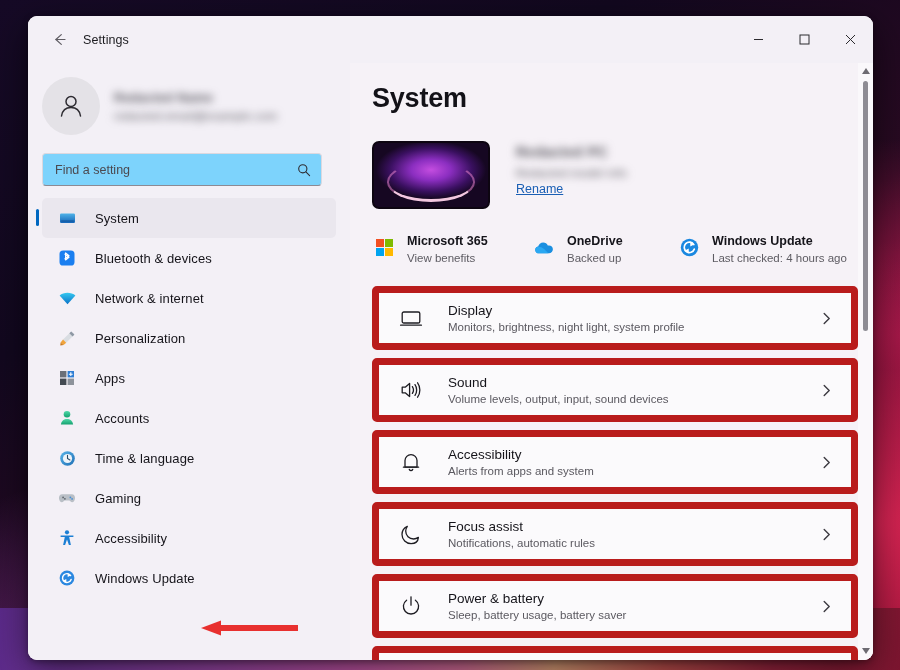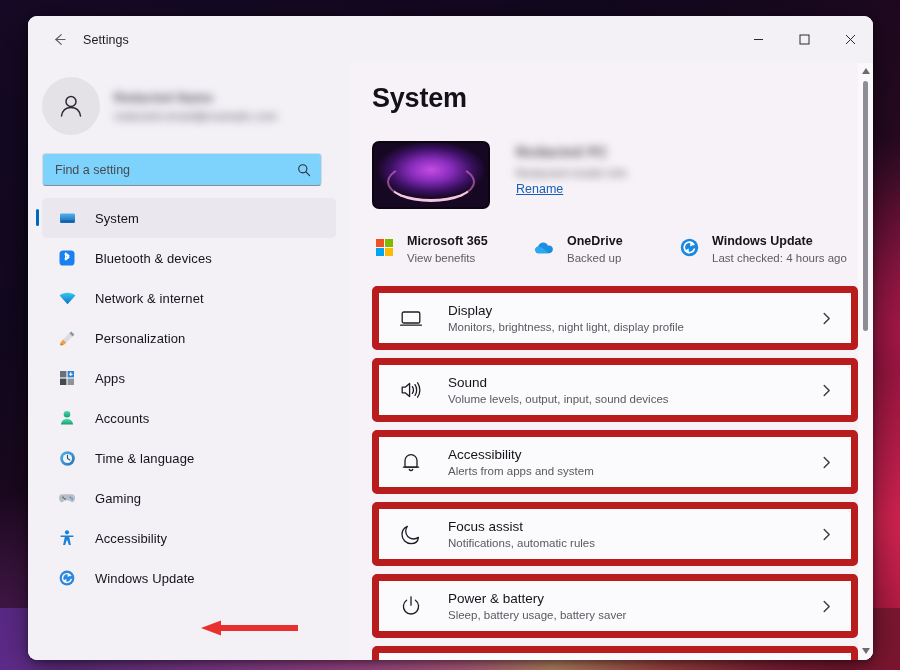--- a/index.html
+++ b/index.html
@@ -504,21 +504,21 @@
 
           <div class="card">
             <span class="card-icon">
               <svg width="24" height="24" viewBox="0 0 24 24" fill="none" stroke="currentColor" stroke-width="1.3">
                 <rect x="3.2" y="6" width="17.6" height="11" rx="1.6"></rect>
                 <path d="M1.6 19.2 H22.4" stroke-linecap="round"></path>
               </svg>
             </span>
             <span class="card-text">
               <div class="card-title">Display</div>
-              <div class="card-sub">Monitors, brightness, night light, display profile</div>
+              <div class="card-sub">Monitors, brightness, night light, system profile</div>
             </span>
             <span class="card-chevron">
               <svg width="15" height="15" viewBox="0 0 15 15" fill="none" stroke="currentColor" stroke-width="1.4">
                   <path d="M5.2 2.6 L10.2 7.5 L5.2 12.4" stroke-linecap="round" stroke-linejoin="round"></path>
                 </svg>
             </span>
           </div>
 
           <div class="card">
             <span class="card-icon">

